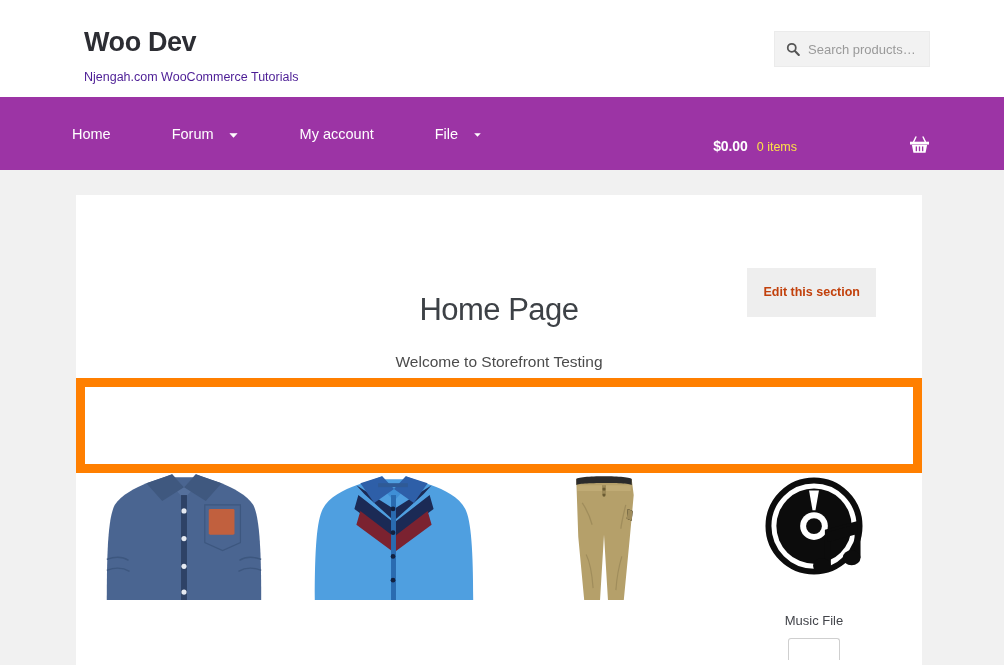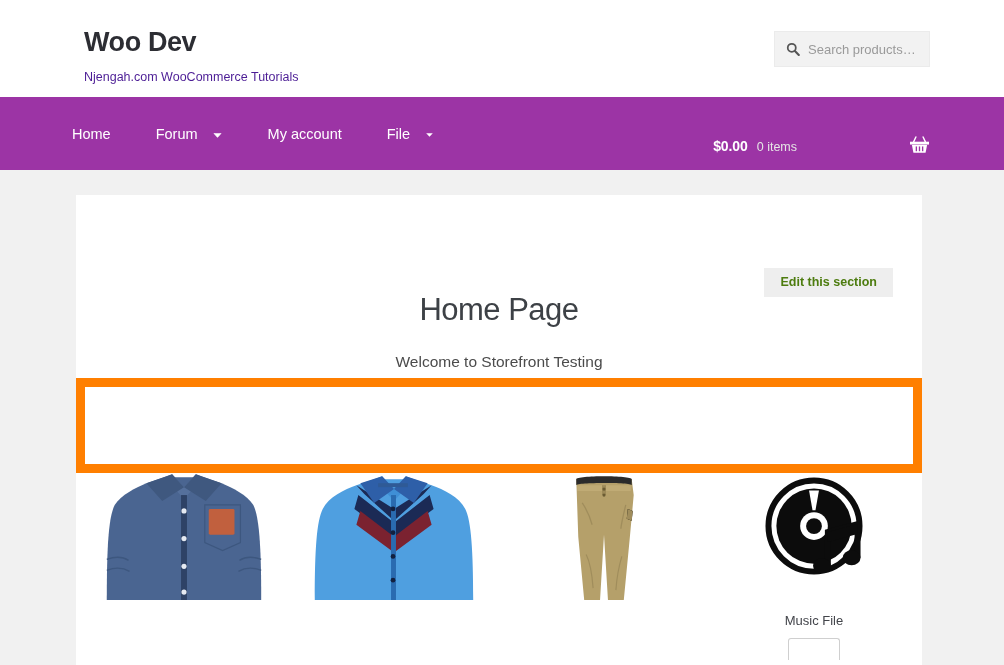--- a/index.html
+++ b/index.html
@@ -88,21 +88,21 @@
     width: 1004px;
     height: 73px;
   }
   .nav-menu {
     position: absolute;
     left: 72px;
     top: 0;
     height: 73px;
     display: flex;
     align-items: center;
-    gap: 0px;
+    gap: 16px;
     list-style: none;
     margin: 0;
     padding: 0;
   }
   .nav-item {
     display: flex;
     align-items: center;
     color: #ffffff;
     font-size: 14.5px;
     padding: 0 21px 0 0;
@@ -132,21 +132,21 @@
     align-items: baseline;
     margin-right: 0px;
   }
   .cart-amount {
     color: #ffffff;
     font-size: 14px;
     font-weight: bold;
     letter-spacing: -0.1px;
   }
   .cart-count {
-    color: #e5e5e5;
+    color: #fde047;
     font-size: 12.5px;
     margin-left: 9px;
   }
   .cart-icon {
     margin-left: 112px;
     width: 21px;
     height: 21px;
     display: flex;
     align-items: center;
     justify-content: center;
@@ -156,27 +156,27 @@
   .content-area {
     position: absolute;
     left: 76px;
     top: 195px;
     width: 846px;
     min-height: 470px;
     background: #ffffff;
   }
   .edit-section-btn {
     position: absolute;
-    right: 29px;
+    right: 46px;
     top: 73px;
     background: #eeeeee;
-    color: #4d7c0f;
+    color: #c2410c;
     font-size: 12.5px;
     font-weight: bold;
-    padding: 8px 16px;
+    padding: 18px 16px;
     border: 0;
     cursor: pointer;
     font-family: "Liberation Sans", sans-serif;
     line-height: 1;
   }
   .hero {
     padding-top: 98px;
     text-align: center;
   }
   .hero-title {

